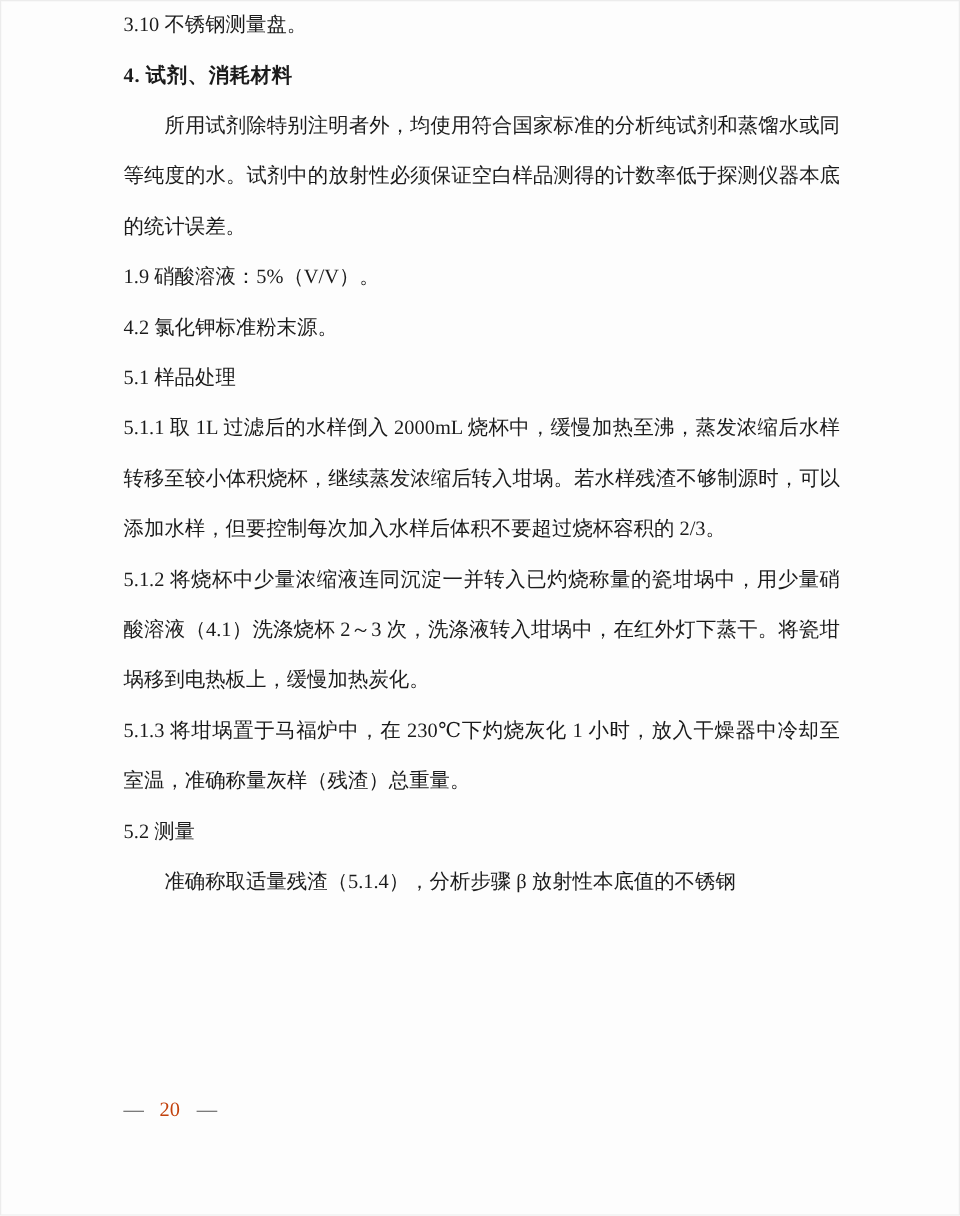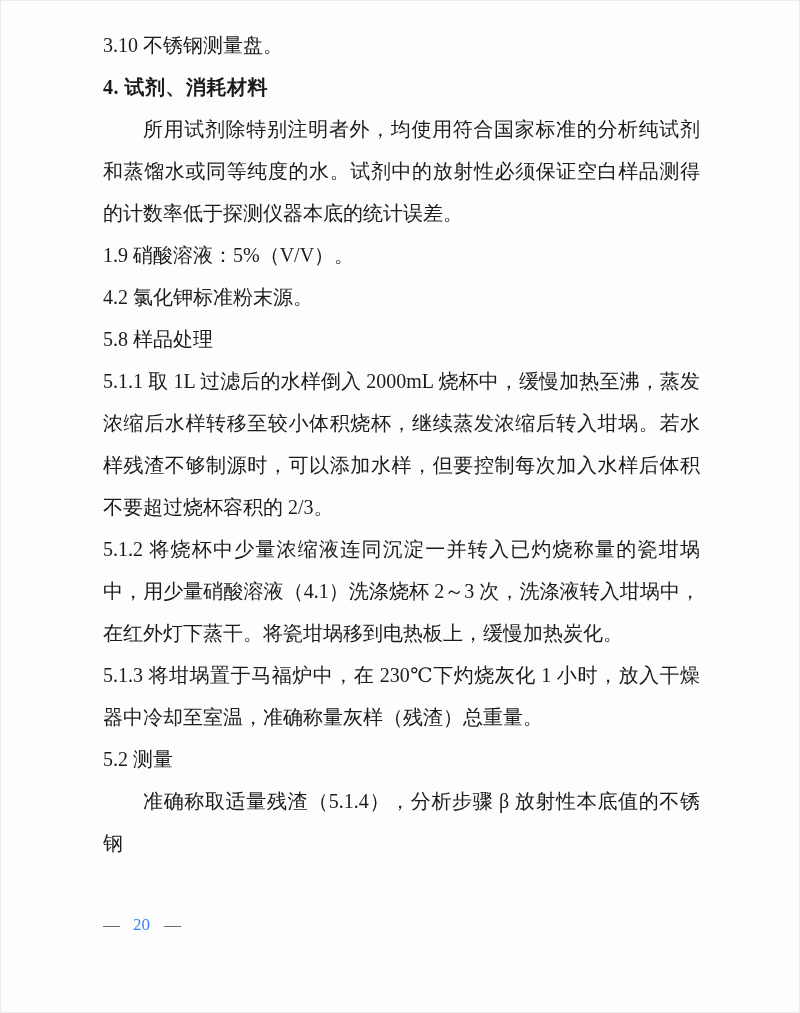--- a/index.html
+++ b/index.html
@@ -11,23 +11,22 @@
     font-family: "Liberation Serif", "DejaVu Serif", serif;
     color: #1b1b1b;
     box-shadow: inset 0 0 0 1px #ececec;
     overflow: hidden;
   }
   .doc {
     position: absolute;
     left: 103px;
     top: 0;
     width: 597px;
-    font-size: 20px;
+    font-size: 17px;
     line-height: 42px;
-    margin-top: 24px;
   }
   .para {
     margin: 0;
     text-align: justify;
     text-justify: inter-ideograph;
     word-break: break-all;
   }
   .heading {
     font-weight: 700;
     text-align: left;
@@ -39,32 +38,32 @@
     left: 103px;
     top: 912px;
     font-size: 17px;
     line-height: 26px;
     color: #3a3a3a;
     display: flex;
     align-items: center;
     gap: 14px;
   }
   .footer .dash { color: #555; letter-spacing: -1px; }
-  .footer .num { color: #3b82f6; }
+  .footer .num { color: #c2410c; }
 </style>
 </head>
 <body>
 
 <div class="doc">
   <p class="para">3.10 不锈钢测量盘。</p>
   <p class="para heading">4. 试剂、消耗材料</p>
   <p class="para indent2">所用试剂除特别注明者外，均使用符合国家标准的分析纯试剂和蒸馏水或同等纯度的水。试剂中的放射性必须保证空白样品测得的计数率低于探测仪器本底的统计误差。</p>
   <p class="para">1.9 硝酸溶液：5%（V/V）。</p>
   <p class="para">4.2 氯化钾标准粉末源。</p>
-  <p class="para">5.8 样品处理</p>
+  <p class="para">5.1 样品处理</p>
   <p class="para">5.1.1 取 1L 过滤后的水样倒入 2000mL 烧杯中，缓慢加热至沸，蒸发浓缩后水样转移至较小体积烧杯，继续蒸发浓缩后转入坩埚。若水样残渣不够制源时，可以添加水样，但要控制每次加入水样后体积不要超过烧杯容积的 2/3。</p>
   <p class="para">5.1.2 将烧杯中少量浓缩液连同沉淀一并转入已灼烧称量的瓷坩埚中，用少量硝酸溶液（4.1）洗涤烧杯 2～3 次，洗涤液转入坩埚中，在红外灯下蒸干。将瓷坩埚移到电热板上，缓慢加热炭化。</p>
   <p class="para">5.1.3 将坩埚置于马福炉中，在 230℃下灼烧灰化 1 小时，放入干燥器中冷却至室温，准确称量灰样（残渣）总重量。</p>
   <p class="para">5.2 测量</p>
   <p class="para indent2">准确称取适量残渣（5.1.4），分析步骤 β 放射性本底值的不锈钢</p>
 </div>
 
 <div class="footer">
   <span class="dash">—</span>
   <span class="num">20</span>

